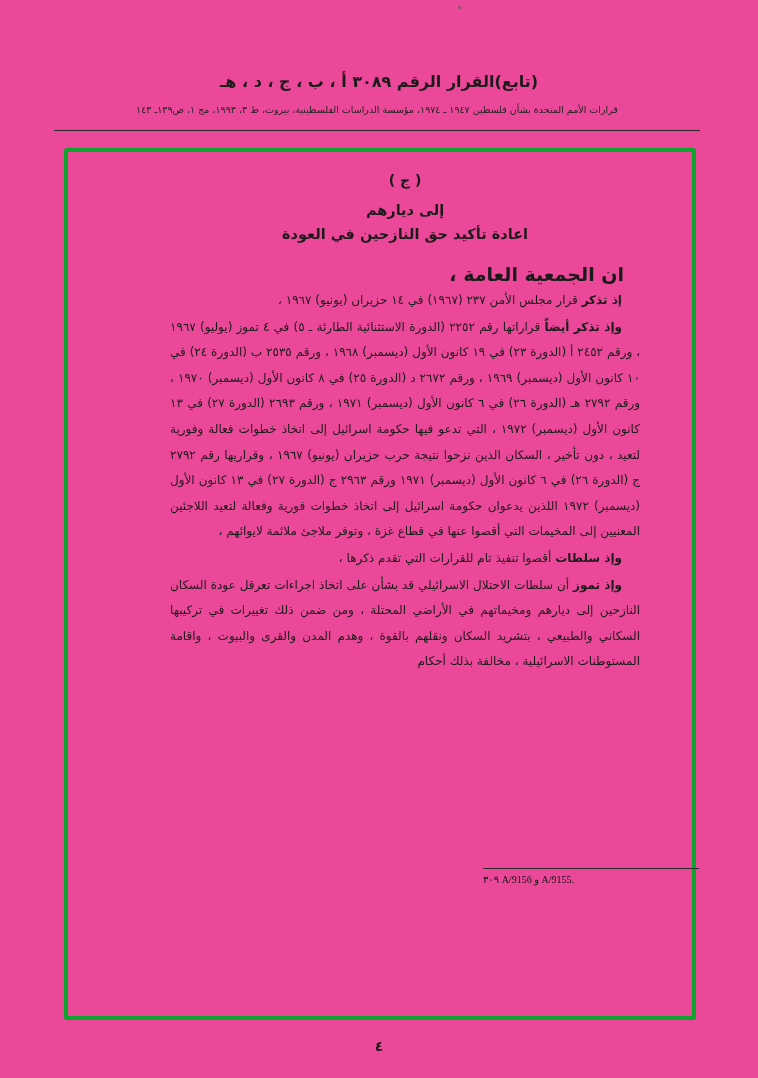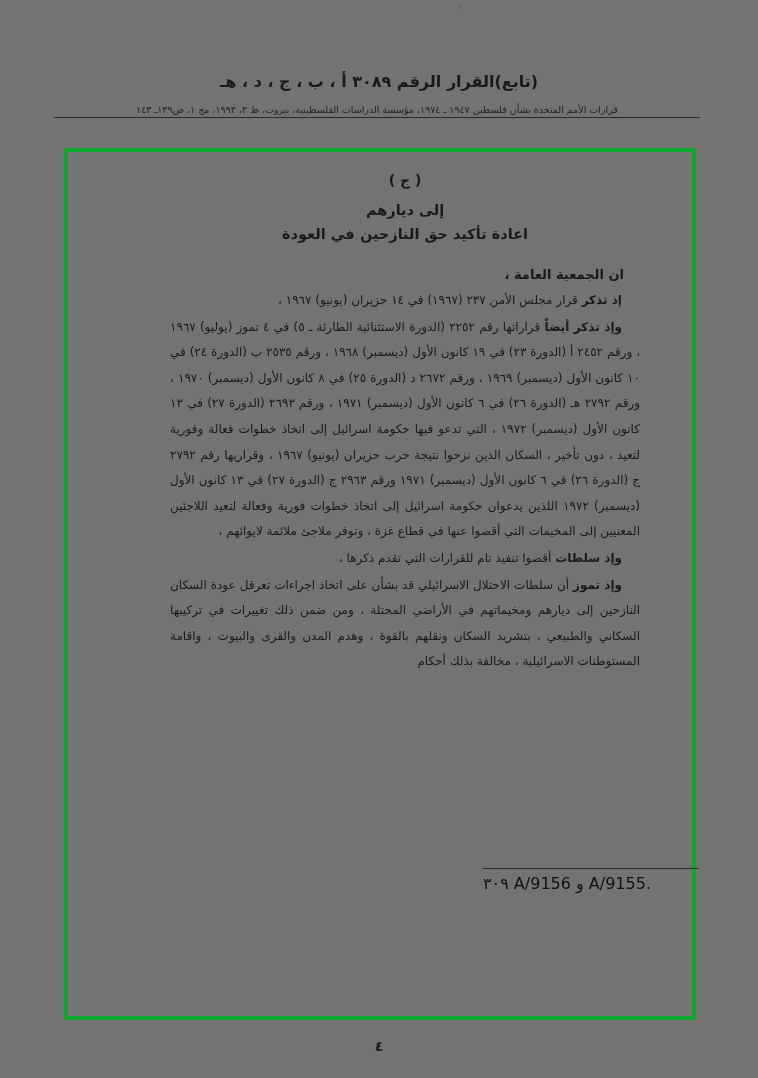--- a/index.html
+++ b/index.html
@@ -5,74 +5,74 @@
   * { margin:0; padding:0; box-sizing:border-box; }
   html,body { width:758px; height:1078px; }
   body {
     background:#fbfbf8;
     font-family:"DejaVu Sans", sans-serif;
     color:#1a1a1a;
   }
   .page {
     position:relative;
     width:758px; height:1078px;
-    background:#737373;
+    background:#ec4899;
     overflow:hidden;
   }
   .scan-dot {
     position:absolute; top:6px; left:458px;
     width:3px; height:3px; background:#666; border-radius:50%;
   }
   .header-title {
     position:absolute; top:72px; left:0; right:0;
     text-align:center; direction:rtl;
     font-size:16px; font-weight:700; letter-spacing:0.5px;
   }
   .header-citation {
     position:absolute; top:104px; left:54px; right:58px;
     text-align:center; direction:rtl;
     font-size:9.5px; color:#222;
-    padding-bottom:2px;
+    padding-bottom:15px;
     border-bottom:1.5px solid #2a2a2a;
   }
   .green-box {
     position:absolute; top:148px; left:64px;
     width:632px; height:872px;
     border:4px solid #0ca62c;
     border-radius:3px;
     background:transparent;
   }
   .content {
     position:absolute; top:20px; right:52px; left:102px;
     direction:rtl;
   }
   .section-letter {
     text-align:center; font-weight:700; font-size:14px; margin-bottom:10px;
   }
   .doc-title {
     text-align:center; font-weight:700; font-size:14.5px; line-height:24px;
   }
   .opening {
-    font-weight:700; font-size:13px; margin-top:16px; text-indent:16px; line-height:25px;
+    font-weight:700; font-size:19px; margin-top:16px; text-indent:16px; line-height:25px;
   }
   .para {
     font-size:12px; line-height:25.6px;
     text-align:justify; text-indent:18px;
     margin-top:1px;
   }
   .para .lead { font-weight:700; }
   .footnote {
     position:absolute; top:716px; left:415px; width:216px;
   }
   .footnote-rule {
     border-top:1.5px solid #2a2a2a; margin-bottom:5px;
   }
   .footnote-text {
     direction:ltr; text-align:left;
-    font-size:16px; color:#111;
+    font-size:10px; color:#111;font-family:Liberation Serif, serif;
   }
   .page-number {
     position:absolute; top:1038px; left:0; right:0;
     text-align:center; font-size:14px; font-weight:700;
   }
 </style>
 </head>
 <body>
 
 <div class="page">

